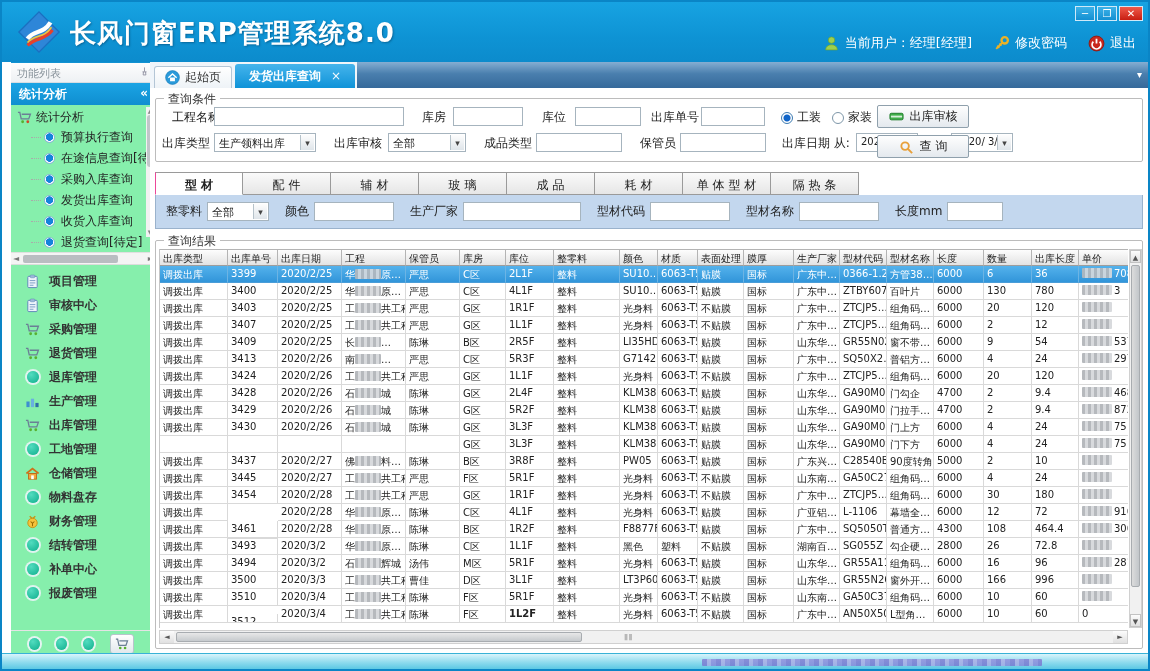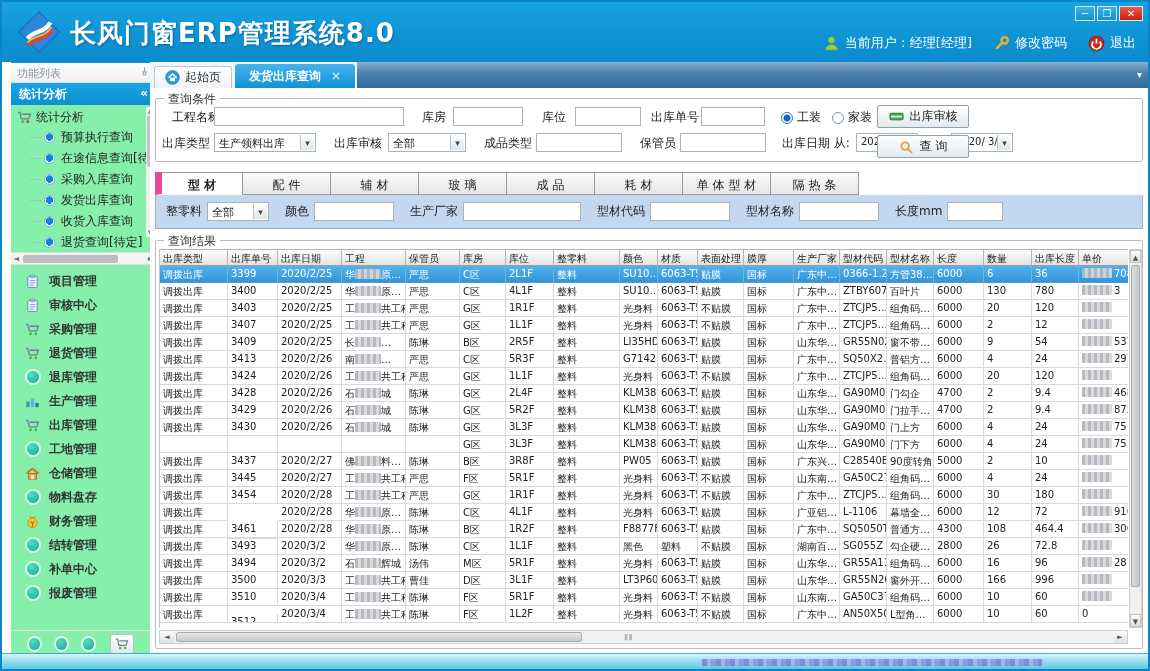--- a/index.html
+++ b/index.html
@@ -91,21 +91,21 @@
   .radio.on .rdot { background:radial-gradient(circle,#1064c8 0 3px,#fff 4px); border-color:#3c7ab0; }
   .btn { position:absolute; top:-2px; height:23px; display:flex; align-items:center; gap:6px;
     justify-content:center; font-size:12px; color:#222; border:1px solid #8fa0ac;
     background:linear-gradient(#fefefe,#e4e9ee); border-radius:2px; cursor:default; }
   .btn .ic { width:15px; height:13px; }
 
   #mtabs { position:absolute; left:5px; right:5px; top:84px; height:57px; }
   #mtabrow { display:flex; height:23px; }
   .mtab { width:88px; text-align:center; font-size:12px; color:#222; padding-top:4px;
     background:linear-gradient(#fafafa,#e6e6e6); border:1px solid #9a9a9a; border-left:none; cursor:default; }
-  .mtab:first-child { border-left:7px solid #ec4899; }
+  .mtab:first-child { border-left:1px solid #ec4899; }
   .mtab.active { background:#fff; border-bottom:1px solid #fff; font-weight:bold; }
   #filterband { height:34px; background:#c3d7ee; border:1px solid #9ab2cc; border-top:none;
     display:flex; align-items:center; padding-left:10px; font-size:12px; color:#222; }
   #filterband .fl { margin-right:5px; white-space:nowrap; }
   #filterband .ftb { height:19px; background:#fff; border:1px solid #a6b4be; margin-right:16px; }
   #filterband .fcmb { position:relative; height:19px; background:#fff; border:1px solid #a6b4be;
     font-size:11px; padding:2px 16px 0 4px; margin-right:16px; }
   #filterband .fcmb::after { content:"▾"; position:absolute; right:1px; top:1px; bottom:1px; width:13px;
     background:linear-gradient(#fdfdfd,#dfe5ea); border-left:1px solid #b6c2ca; color:#444;
     font-size:9px; text-align:center; padding-top:3px; }
@@ -933,21 +933,21 @@
                 <div class="c" style="width: 47px;">60</div>
                 <div class="c" style="width: 50px;"><span class="blur pblur"></span></div>
               </div>
               <div class="gr">
                 <div class="c" style="width: 68px;">调拨出库</div>
                 <div class="c" style="width: 50px; margin-top: 8px;">3512</div>
                 <div class="c" style="width: 64px;">2020/3/4</div>
                 <div class="c" style="width: 64px;">工<span class="blur"></span>共工程</div>
                 <div class="c" style="width: 54px;">陈琳</div>
                 <div class="c" style="width: 46px;">F区</div>
-                <div class="c" style="width: 48px;">1L2F</div>
+                <div class="c" style="width: 48px; font-weight: bold;">1L2F</div>
                 <div class="c" style="width: 66px;">整料</div>
                 <div class="c" style="width: 38px;">光身料</div>
                 <div class="c" style="width: 40px;">6063-T5</div>
                 <div class="c" style="width: 46px;">不贴膜</div>
                 <div class="c" style="width: 50px;">国标</div>
                 <div class="c" style="width: 46px;">广东中…</div>
                 <div class="c" style="width: 47px;">AN50X50X2</div>
                 <div class="c" style="width: 47px;">L型角…</div>
                 <div class="c" style="width: 50px;">6000</div>
                 <div class="c" style="width: 48px;">10</div>

